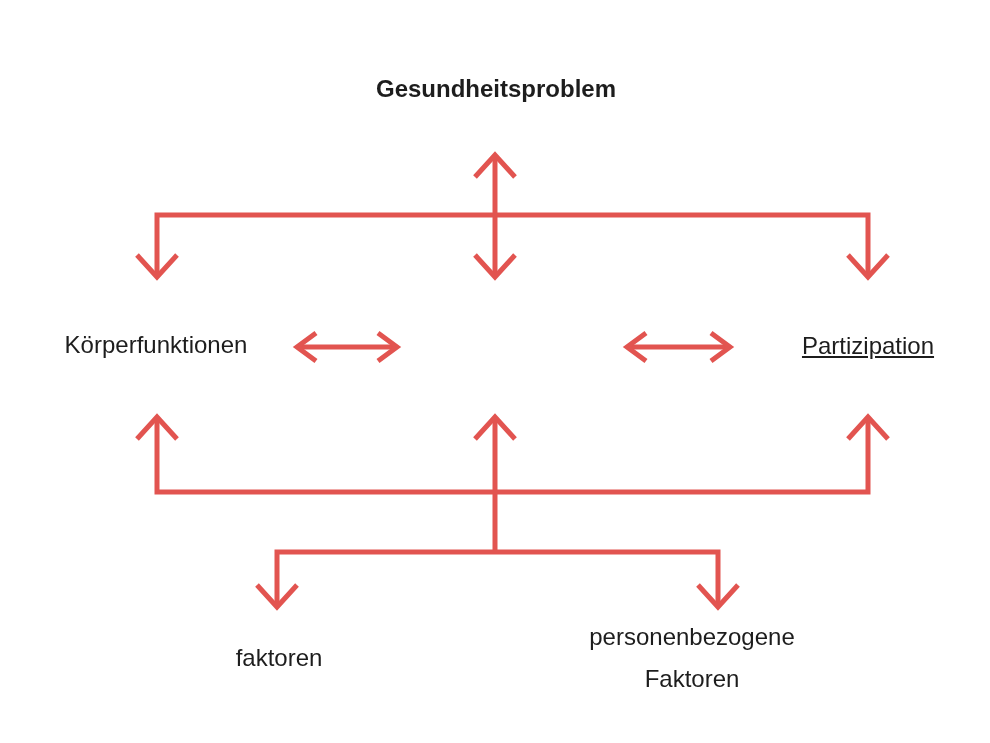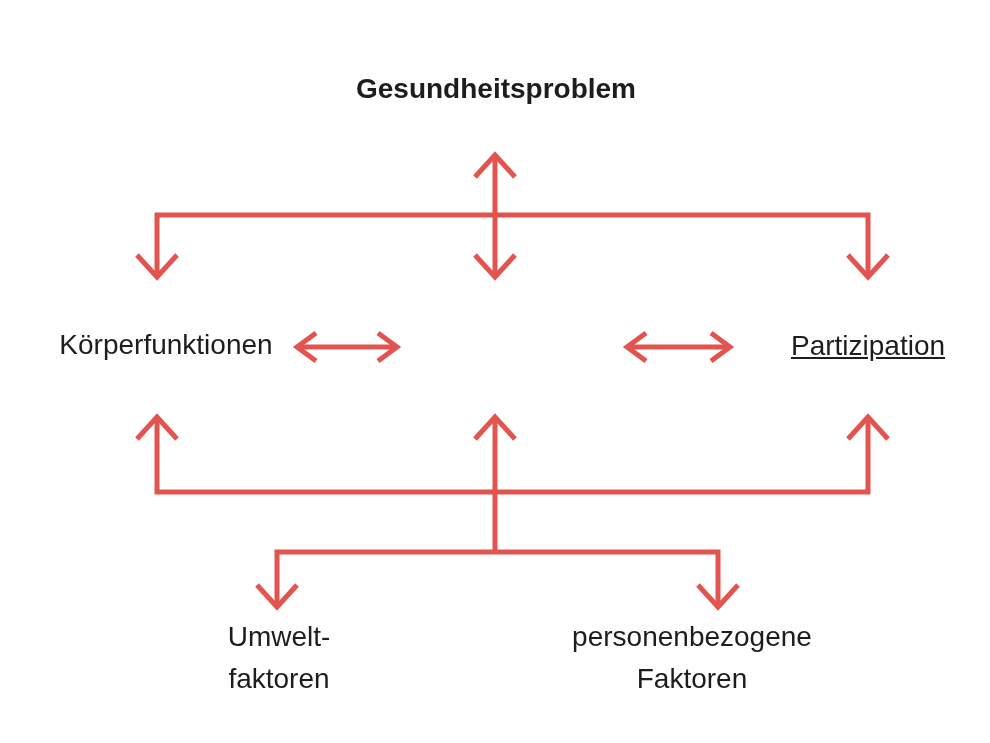--- a/index.html
+++ b/index.html
@@ -28,28 +28,28 @@
     stroke: var(--color-arrow, #e25450);
     stroke-width: 5;
     stroke-linecap: butt;
     stroke-linejoin: miter;
   }
   .node {
     position: absolute;
     transform: translate(-50%, -50%);
     text-align: center;
     white-space: nowrap;
-    font-size: 28px;
+    font-size: 24px;
     line-height: 42px;
     color: var(--color-text, #1d1d1d);
   }
   .node .bold { font-weight: 700; }
   .title-node { line-height: 39px; }
   .node-title      { left: 496px; top:  88px; }
-  .node-body       { left: 156px; top: 345px; margin-left: 10px; }
+  .node-body       { left: 156px; top: 345px; }
   .node-activities { left: 499px; top: 347px; }
   .node-part       { left: 868px; top: 346px; text-decoration: underline; }
   .node-env        { left: 279px; top: 658px; }
   .node-personal   { left: 692px; top: 658px; }
 </style>
 </head>
 <body>
 
 <div class="stage">
 
@@ -92,21 +92,20 @@
   <div class="node node-body">
     <div>Körperfunktionen</div>
   </div>
 
 
   <div class="node node-part">
     <div>Partizipation</div>
   </div>
 
   <div class="node node-env">
-    <div>Umwelt-</div>
     <div>faktoren</div>
   </div>
 
   <div class="node node-personal">
     <div>personenbezogene</div>
     <div>Faktoren</div>
   </div>
 
 </div>
 

